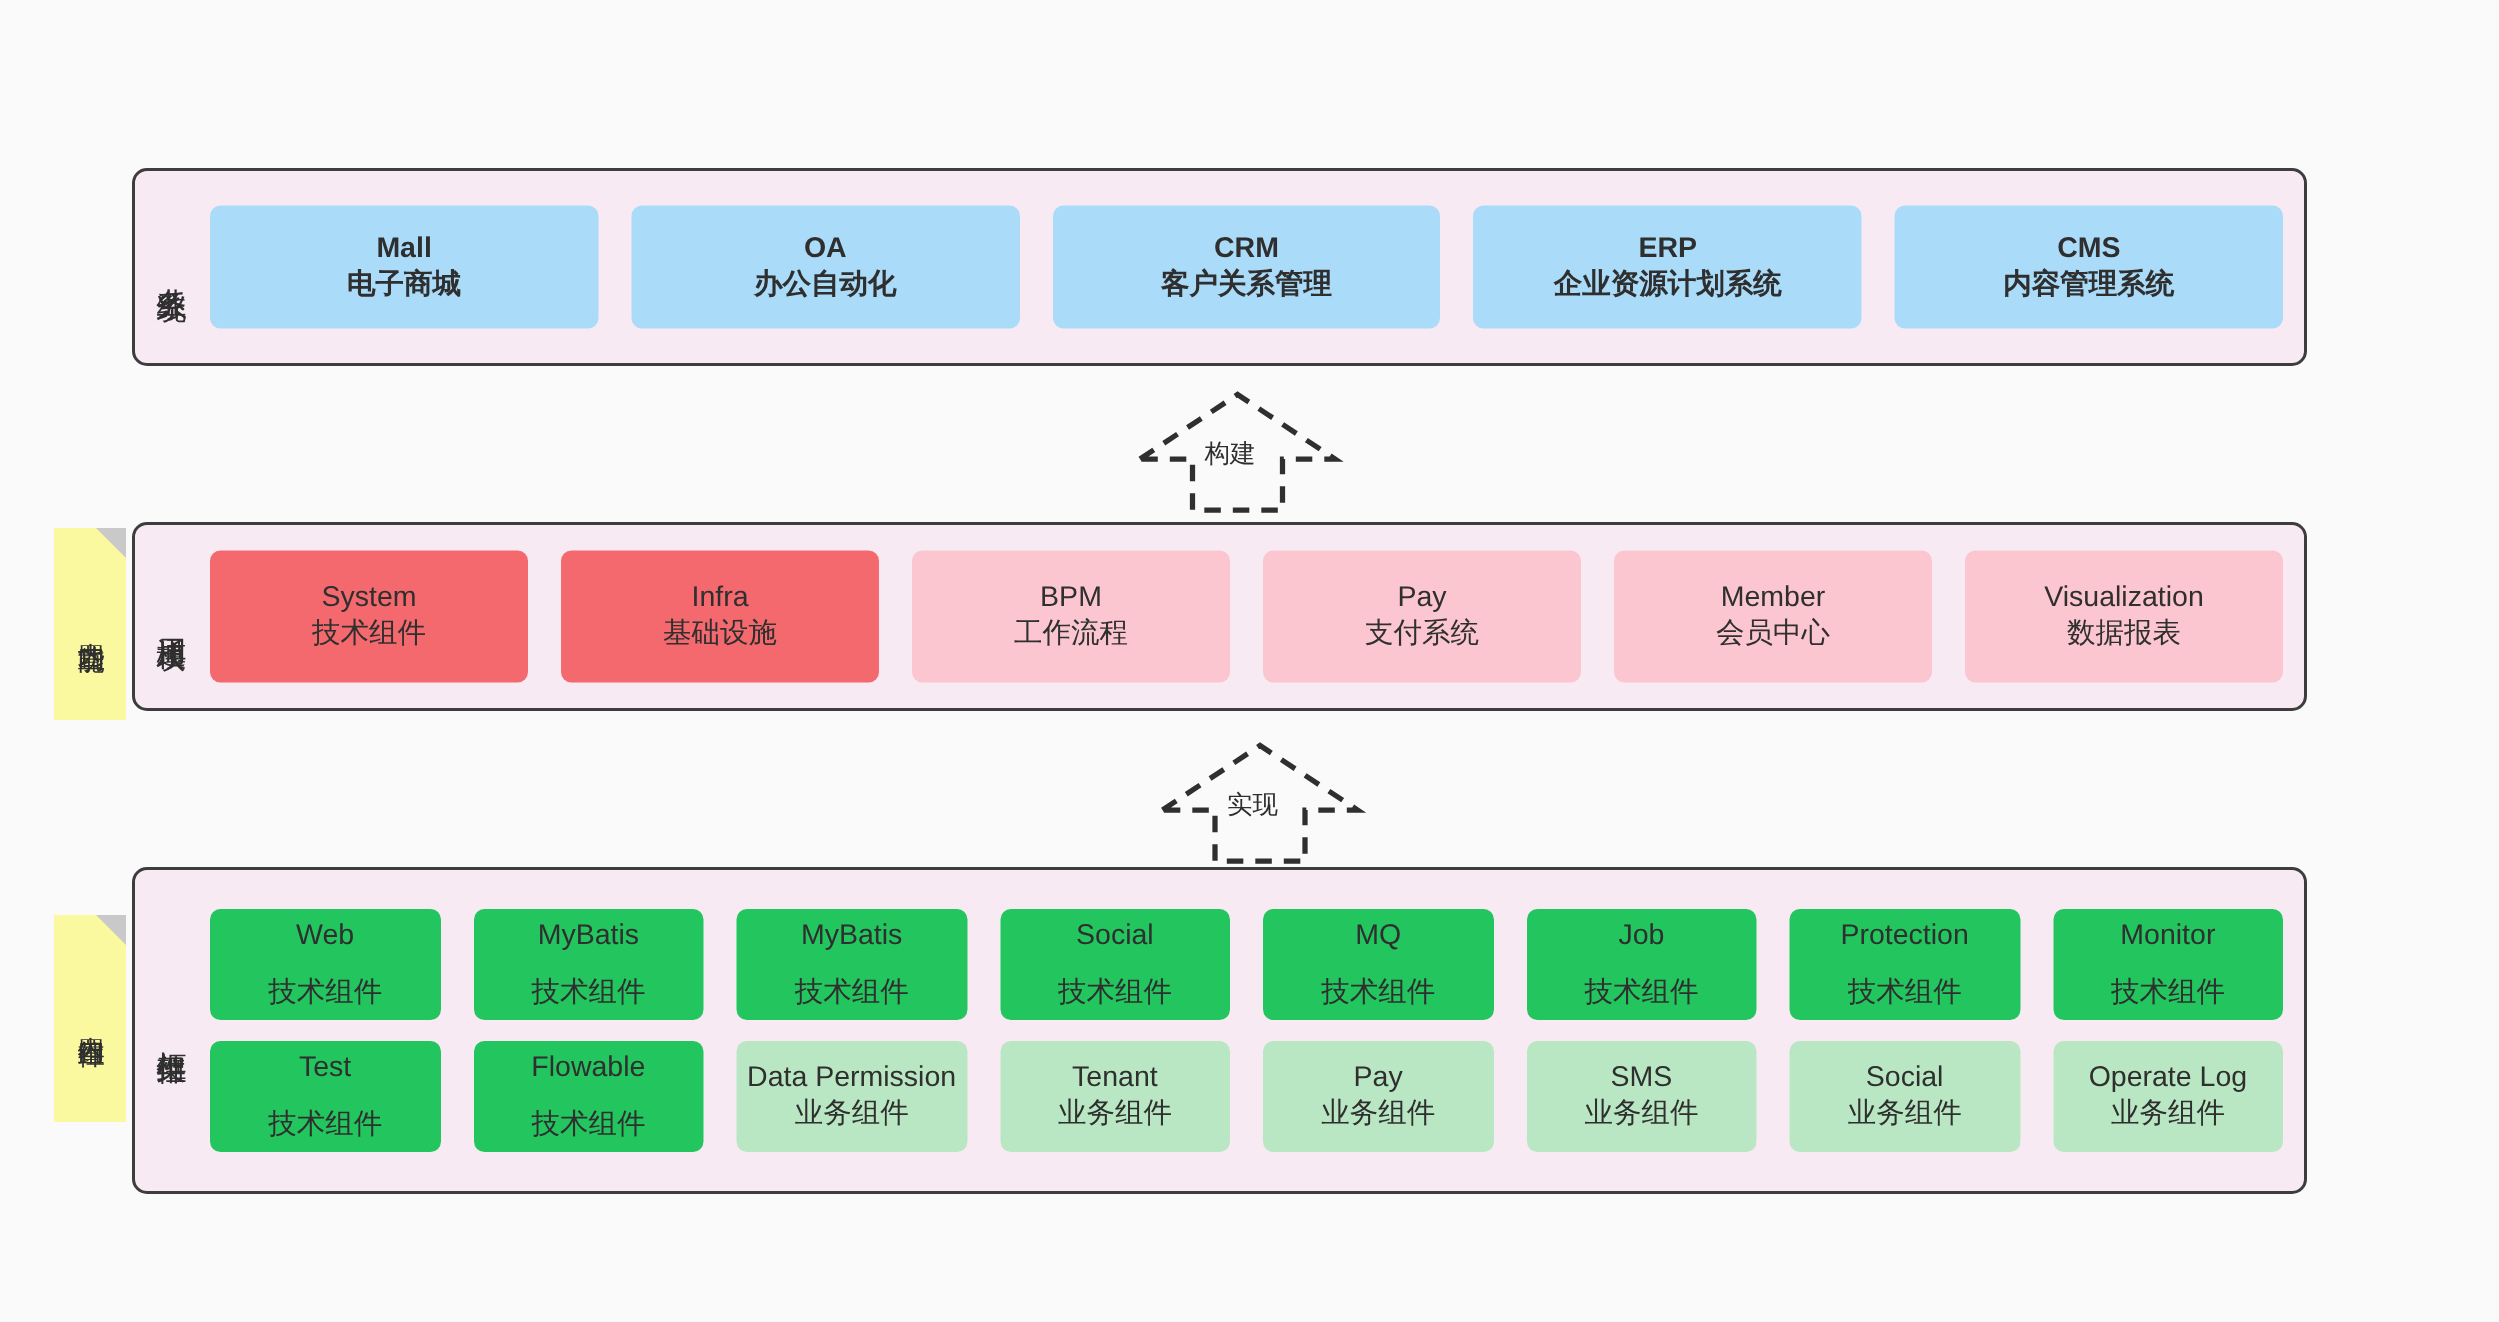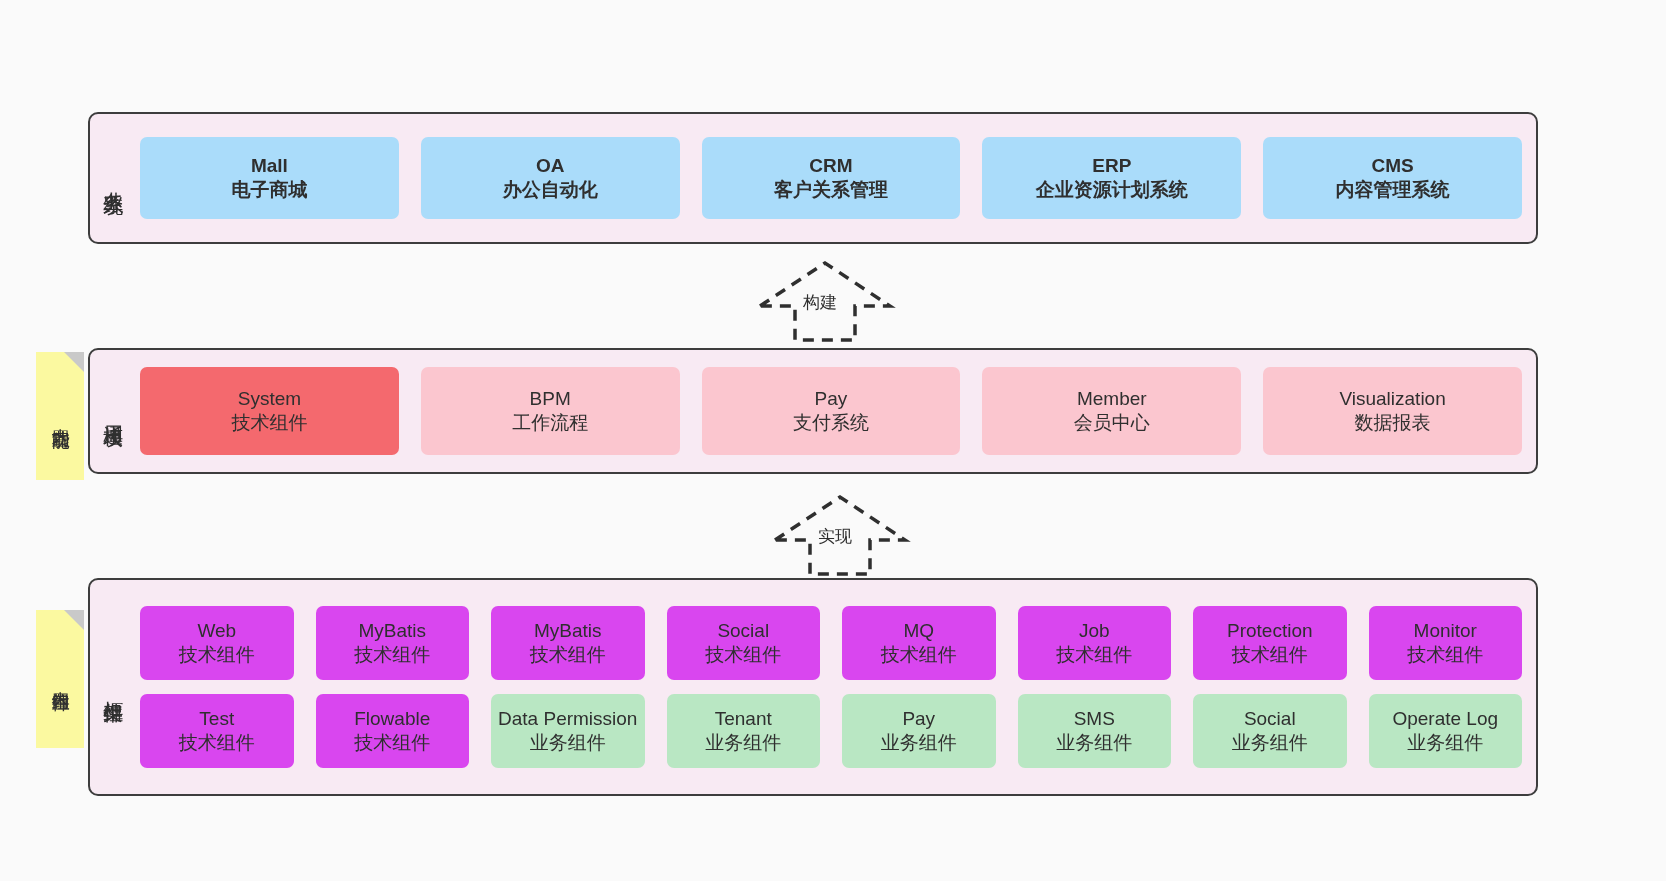--- a/index.html
+++ b/index.html
@@ -79,21 +79,21 @@
     padding: 6px 4px;
     min-width: 0;
   }
   .card .t1 { white-space: nowrap; }
   .card .t2 { white-space: nowrap; }
   .card.wrap .t1 { white-space: normal; }
 
   .card.blue      { background: #aadcfa; }
   .card.red       { background: #f4696e; }
   .card.pink      { background: #fbc6cf; text-align: center; }
-  .card.green     { background: #d946ef; }
+  .card.green     { background: #22c55e; justify-content: space-between; }
   .card.lightgreen{ background: #b9e7c3; }
 
   
   .h-biz   { height: 82px; font-weight: bold; }
   .h-mod   { height: 88px; }
   .h-comp  { height: 74px; }
 
   
   .note {
     position: absolute;
@@ -177,20 +177,24 @@
   </div>
 
   <div class="layer" style="left:88px; top:348px; width:1450px; height:126px;">
     <div class="layer-title">通用模块</div>
     <div class="layer-body">
       <div class="row">
         <div class="card red h-mod">
           <span class="t1">System</span>
           <span class="t2">技术组件</span>
         </div>
+        <div class="card red h-mod">
+          <span class="t1">Infra</span>
+          <span class="t2">基础设施</span>
+        </div>
         <div class="card pink h-mod">
           <span class="t1">BPM</span>
           <span class="t2">工作流程</span>
         </div>
         <div class="card pink h-mod">
           <span class="t1">Pay</span>
           <span class="t2">支付系统</span>
         </div>
         <div class="card pink h-mod">
           <span class="t1">Member</span>

